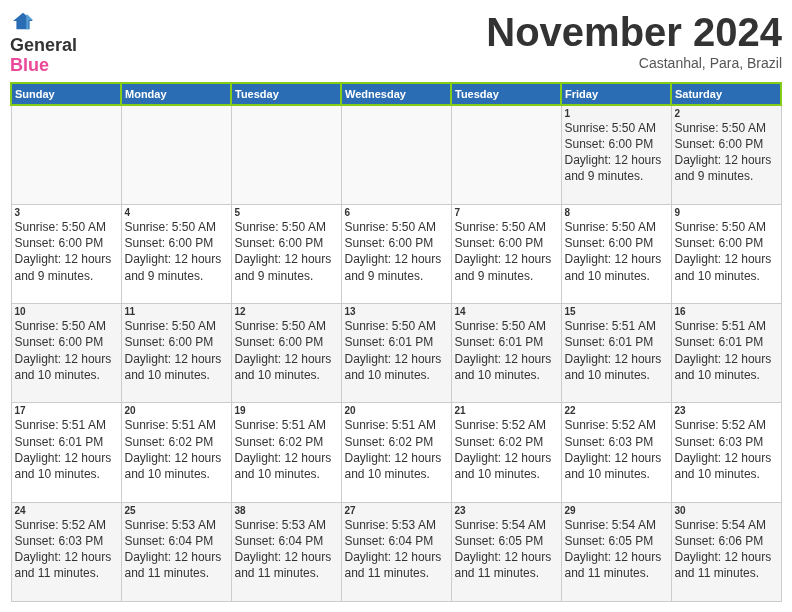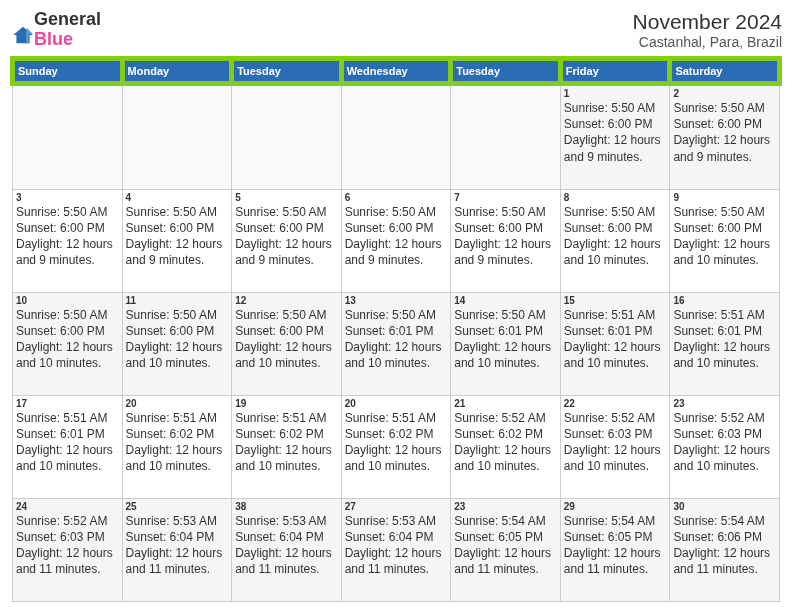--- a/index.html
+++ b/index.html
@@ -18,61 +18,62 @@
       flex-direction: column;
     }
     .header {
       display: flex;
       justify-content: space-between;
       align-items: flex-start;
       margin-bottom: 6px;
     }
     .logo {
       display: flex;
-      align-items: flex-end;
+      align-items: flex-start;
+      flex-direction: column;
     }
     .logo-text {
       font-size: 18px;
       font-weight: bold;
       line-height: 1.1;
     }
     .logo-general { color: #333; }
     .logo-blue { color: #ec4899; }
     .logo-icon {
       width: 22px;
       height: 22px;
       margin-left: 2px;
     }
     .title-block {
       text-align: right;
     }
     .month-title {
-      font-size: 21px;
-      font-weight: normal;
+      font-size: 40px;
+      font-weight: bold;
       color: #333;
       margin-left: 24px;
     }
     .location-title {
       font-size: 14px;
       color: #555;
     }
     .calendar {
       flex: 1;
       border: 1px solid #ccc;
       border-collapse: collapse;
       width: 100%;
       table-layout: fixed;
     }
     .calendar th {
       background-color: #2a6db5;
       color: #fff;
       font-size: 11px;
       font-weight: bold;
       padding: 4px 3px;
-      border: 5px solid #84cc16;
+      border: 2px solid #84cc16;
       text-align: left;
     }
     .calendar td {
       vertical-align: top;
       border: 1px solid #ccc;
       padding: 2px 3px;
       font-size: 8.5px;
       color: #333;
       height: 80px;
       width: 113px;

